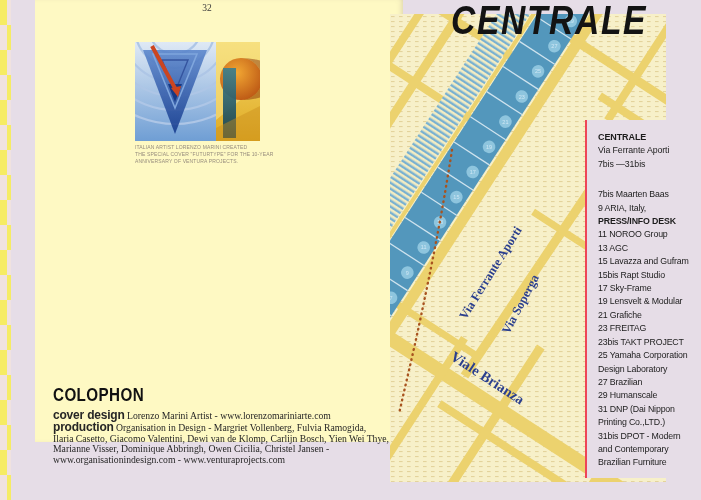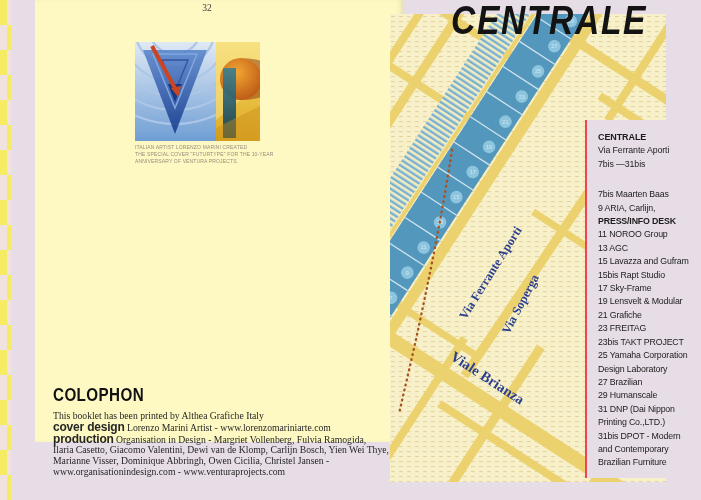--- a/index.html
+++ b/index.html
@@ -100,24 +100,20 @@
     </svg>
 
     <div id="artwork-caption">
       <div>ITALIAN ARTIST LORENZO MARINI CREATED</div>
       <div>THE SPECIAL COVER "FUTURTYPE" FOR THE 10-YEAR</div>
       <div>ANNIVERSARY OF VENTURA PROJECTS.</div>
     </div>
 
     <div id="colophon">
       <h2>COLOPHON</h2>
-      <p>
-        <span class="clabel"></span>
-        <span>This booklet has been printed by Althea Grafiche Italy</span>
-      </p>
       <p>
         <span class="clabel">cover design</span>
         <span>Lorenzo Marini Artist - www.lorenzomariniarte.com</span>
       </p>
       <p>
         <span class="clabel">production</span>
         <span>Organisation in Design - Margriet Vollenberg, Fulvia Ramogida, Ilaria Casetto, Giacomo Valentini, Dewi van de Klomp, Carlijn Bosch, Yien Wei Thye, Marianne Visser, Dominique Abbringh, Owen Cicilia, Christel Jansen - www.organisationindesign.com - www.venturaprojects.com</span>
       </p>
     </div>
   </div>
@@ -221,21 +217,21 @@
 
   <div id="map-title">CENTRALE</div>
 
   <div id="legend-panel">
     <div class="hd">CENTRALE</div>
     <div class="addr">Via Ferrante Aporti</div>
     <div class="addr">7bis —31bis</div>
 
     <div id="legend-entries">
       <div class="entry"><span class="num">7bis</span> <span>Maarten Baas</span></div>
-      <div class="entry"><span class="num">9</span> <span>ARIA, Carlijn,</span></div>
+      <div class="entry"><span class="num">9</span> <span>ARIA, Italy,</span></div>
       <div class="entry allbold"><span class="num"></span><span>PRESS/INFO DESK</span></div>
       <div class="entry"><span class="num">11</span> <span>NOROO Group</span></div>
       <div class="entry"><span class="num">13</span> <span>AGC</span></div>
       <div class="entry"><span class="num">15</span> <span>Lavazza and Gufram</span></div>
       <div class="entry"><span class="num">15bis</span> <span>Rapt Studio</span></div>
       <div class="entry"><span class="num">17</span> <span>Sky-Frame</span></div>
       <div class="entry"><span class="num">19</span> <span>Lensvelt &amp; Modular</span></div>
       <div class="entry"><span class="num">21</span> <span>Grafiche</span></div>
       <div class="entry"><span class="num">23</span> <span>FREITAG</span></div>
       <div class="entry"><span class="num">23bis</span> <span>TAKT PROJECT</span></div>

